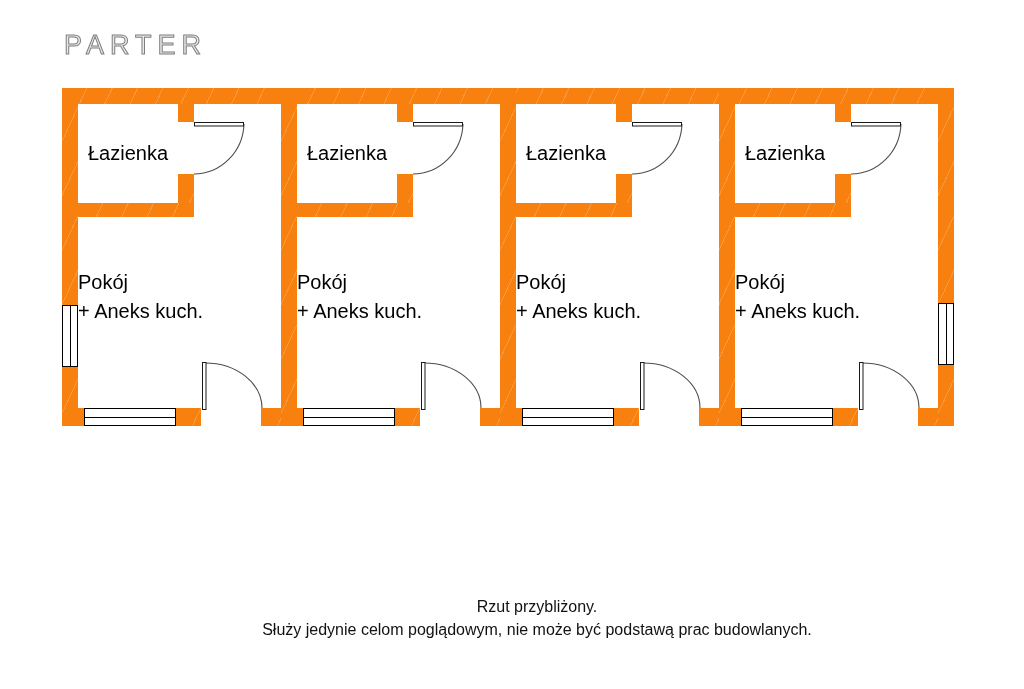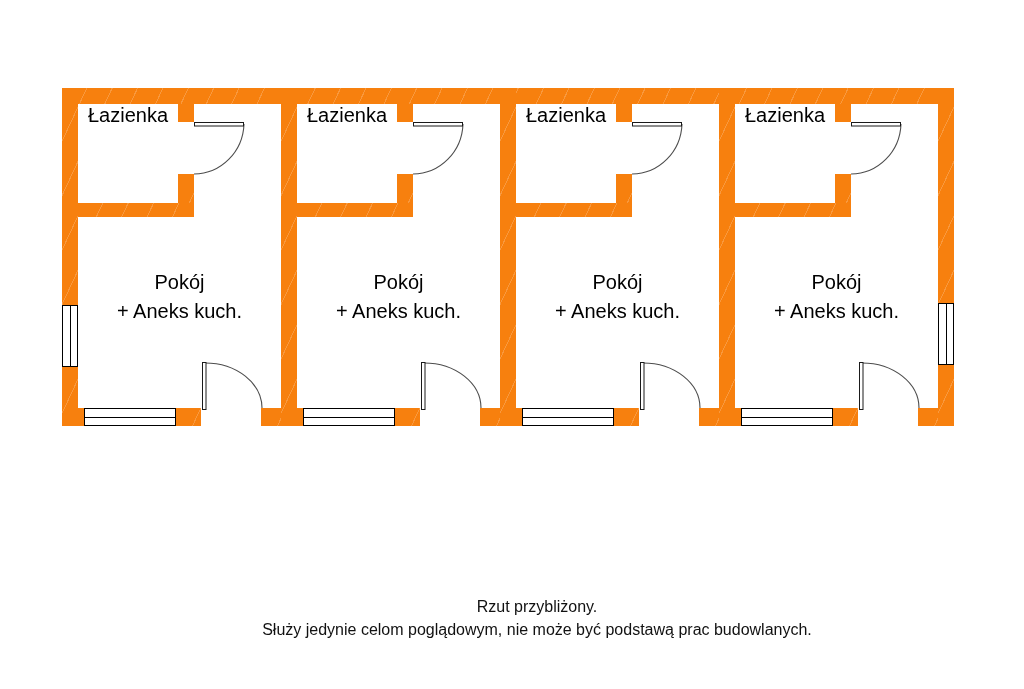--- a/index.html
+++ b/index.html
@@ -72,35 +72,34 @@
     position: absolute;
     top: 16px;
     width: 203px;
     height: 322px;
   }
   .u1 { left: 16px; } .u2 { left: 235px; } .u3 { left: 454px; } .u4 { left: 673px; }
 
   .bath-area {
     position: absolute;
     left: 0; top: 0; width: 100px; height: 99px;
-    display: flex; justify-content: center;
+    display: flex; align-items: center; justify-content: center;
   }
   .room-name {
     font-size: 20px;
     color: #000000;
     white-space: nowrap;
   }
   .seg-a { left: 100px; top: 0;    width: 16px;  height: 18px; }
   .seg-b { left: 100px; top: 70px; width: 16px;  height: 43px; }
   .seg-c { left: 0;     top: 99px; width: 116px; height: 14px; }
 
   .room-label {
     position: absolute;
     left: 0; top: 164px; width: 203px;
-    text-align: center;
     font-size: 20px;
     line-height: 29px;
     color: #000000;
   }
 
   .bw-a { left: 0;     top: 304px; width: 6px;  height: 18px; }
   .bw-b { left: 98px;  top: 304px; width: 25px; height: 18px; }
   .bw-c { left: 183px; top: 304px; width: 20px; height: 18px; }
   .win-bottom { left: 6px; top: 304px; width: 92px; height: 18px; }
 
@@ -141,20 +140,21 @@
     font-size: 16px;
     line-height: 23px;
     color: #111111;
   }
 </style>
 </head>
 <body>
 
 <div class="page">
 
+  <div class="floor-title">PARTER</div>
 
   <div class="plan">
 
     <div class="wall w-top"></div>
     <div class="wall w-left"></div>
     <div class="wall w-right"></div>
     <div class="wall divider d1"></div>
     <div class="wall divider d2"></div>
     <div class="wall divider d3"></div>
 

